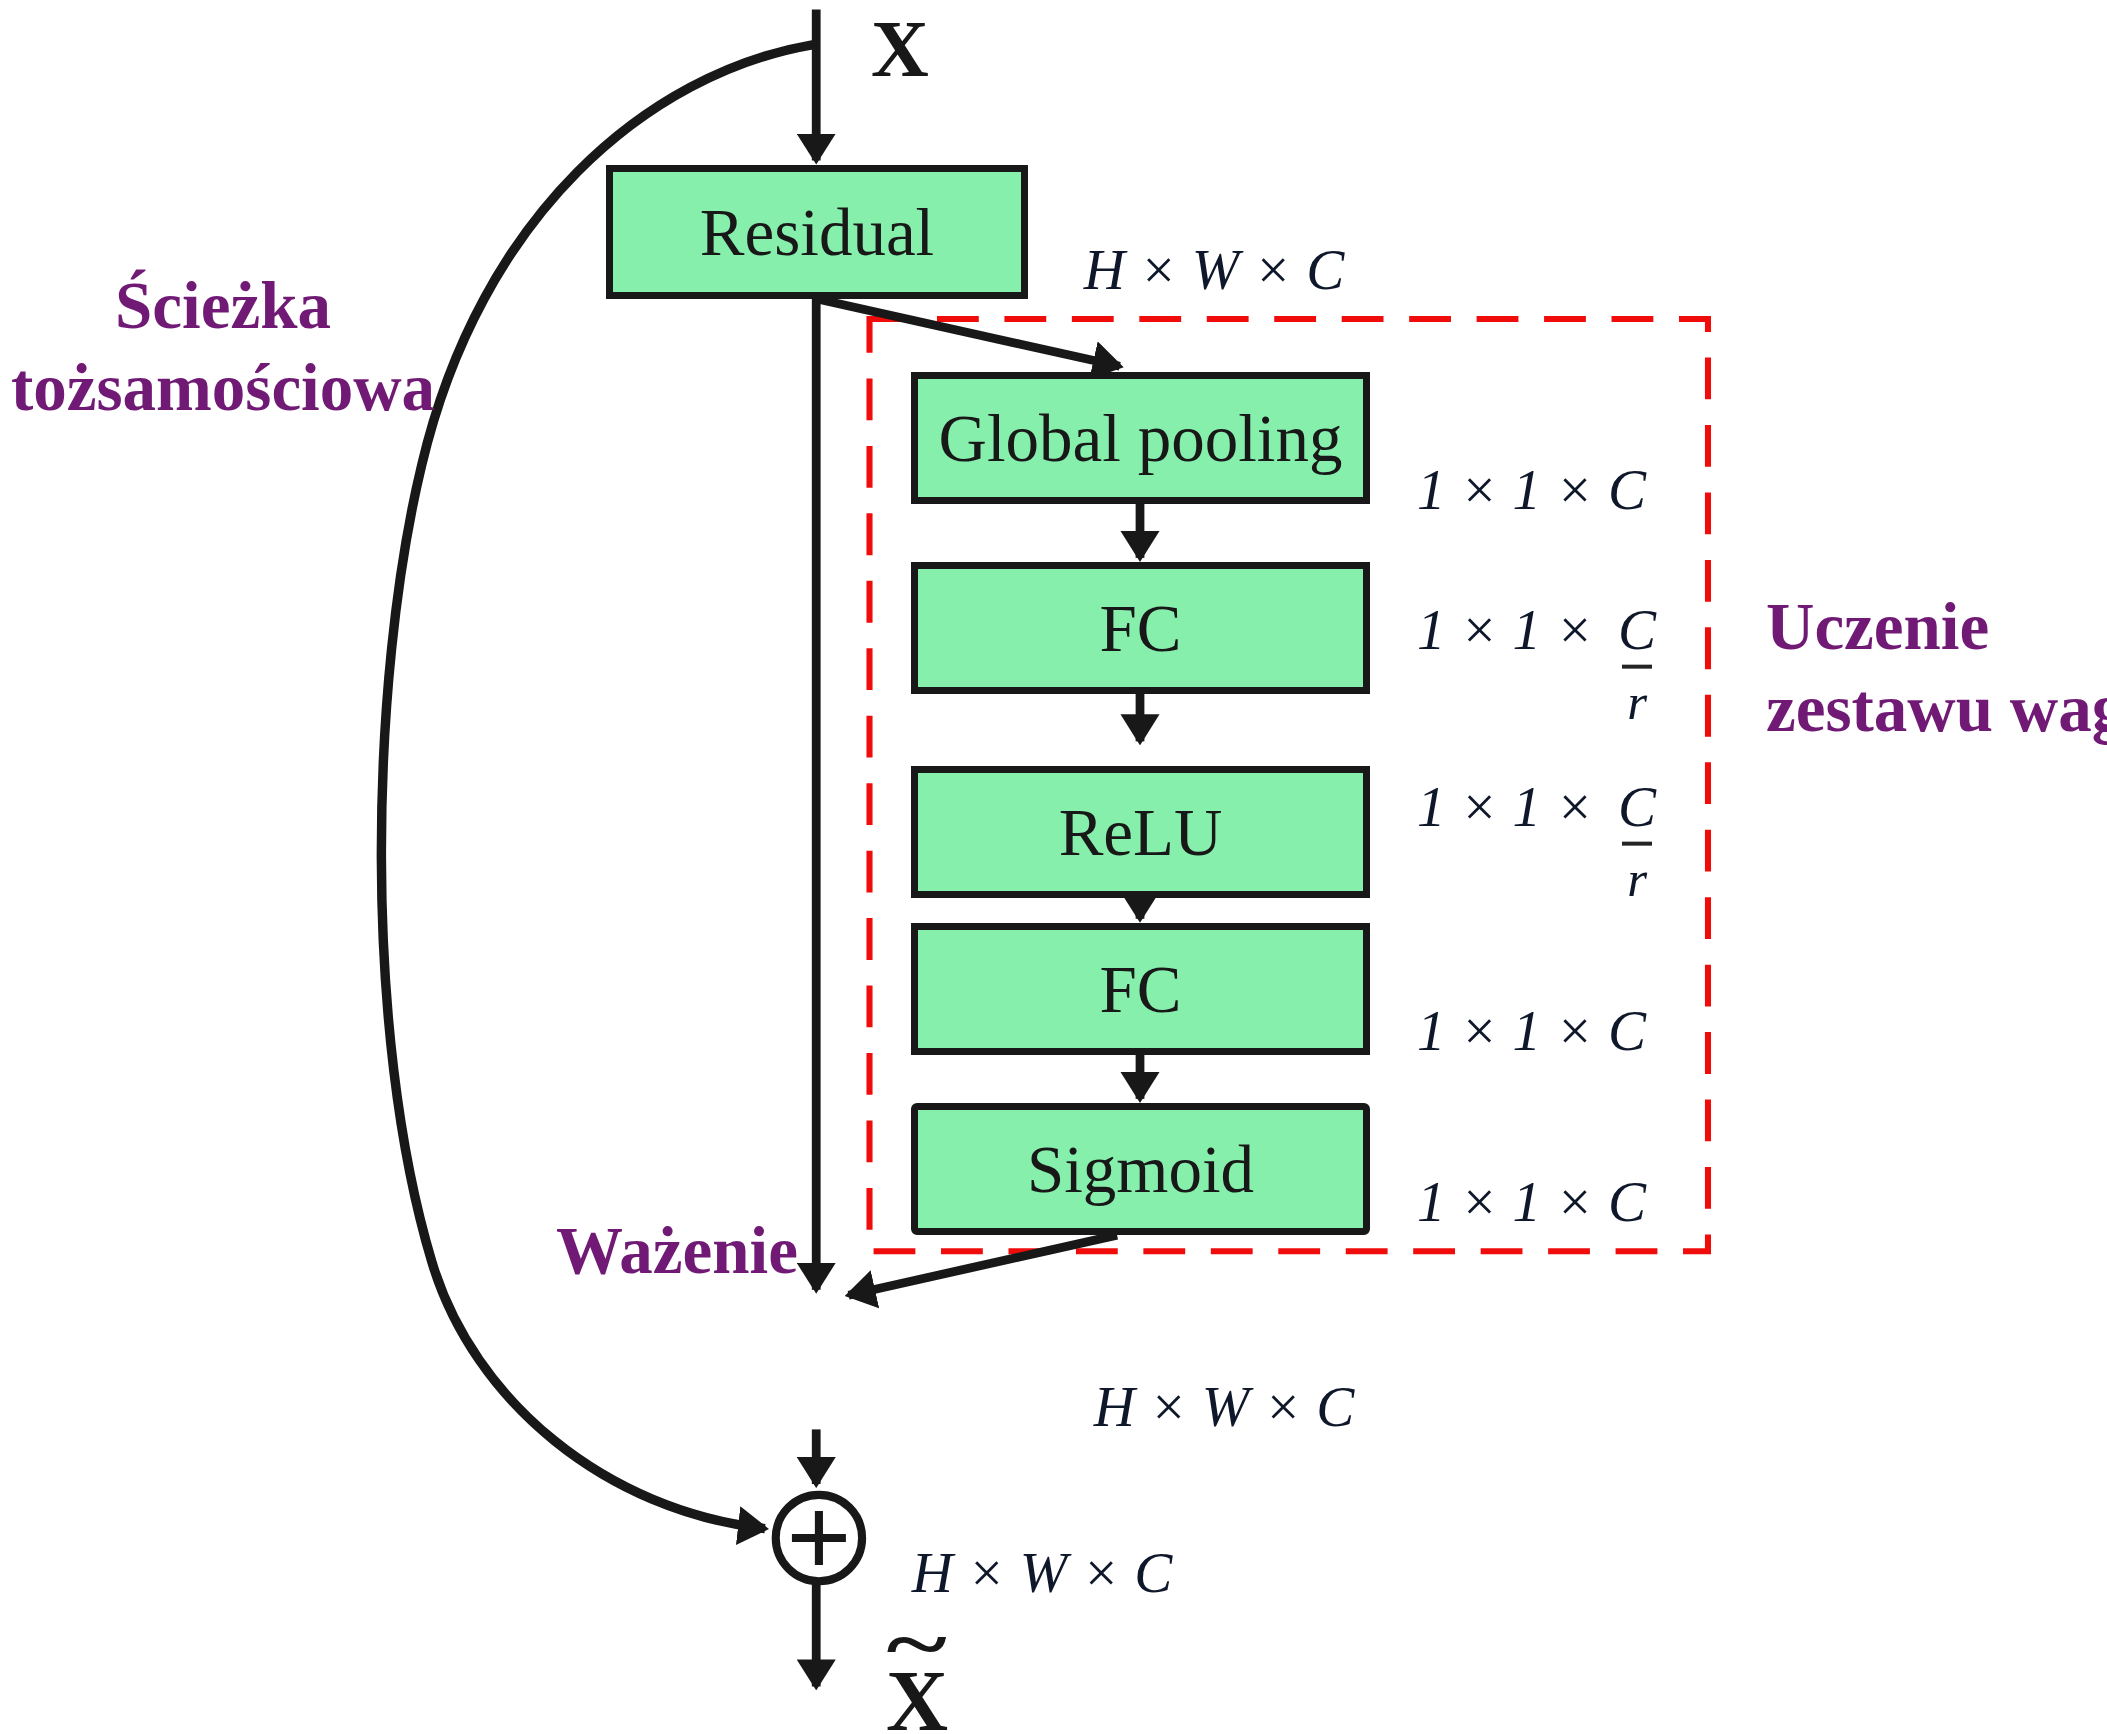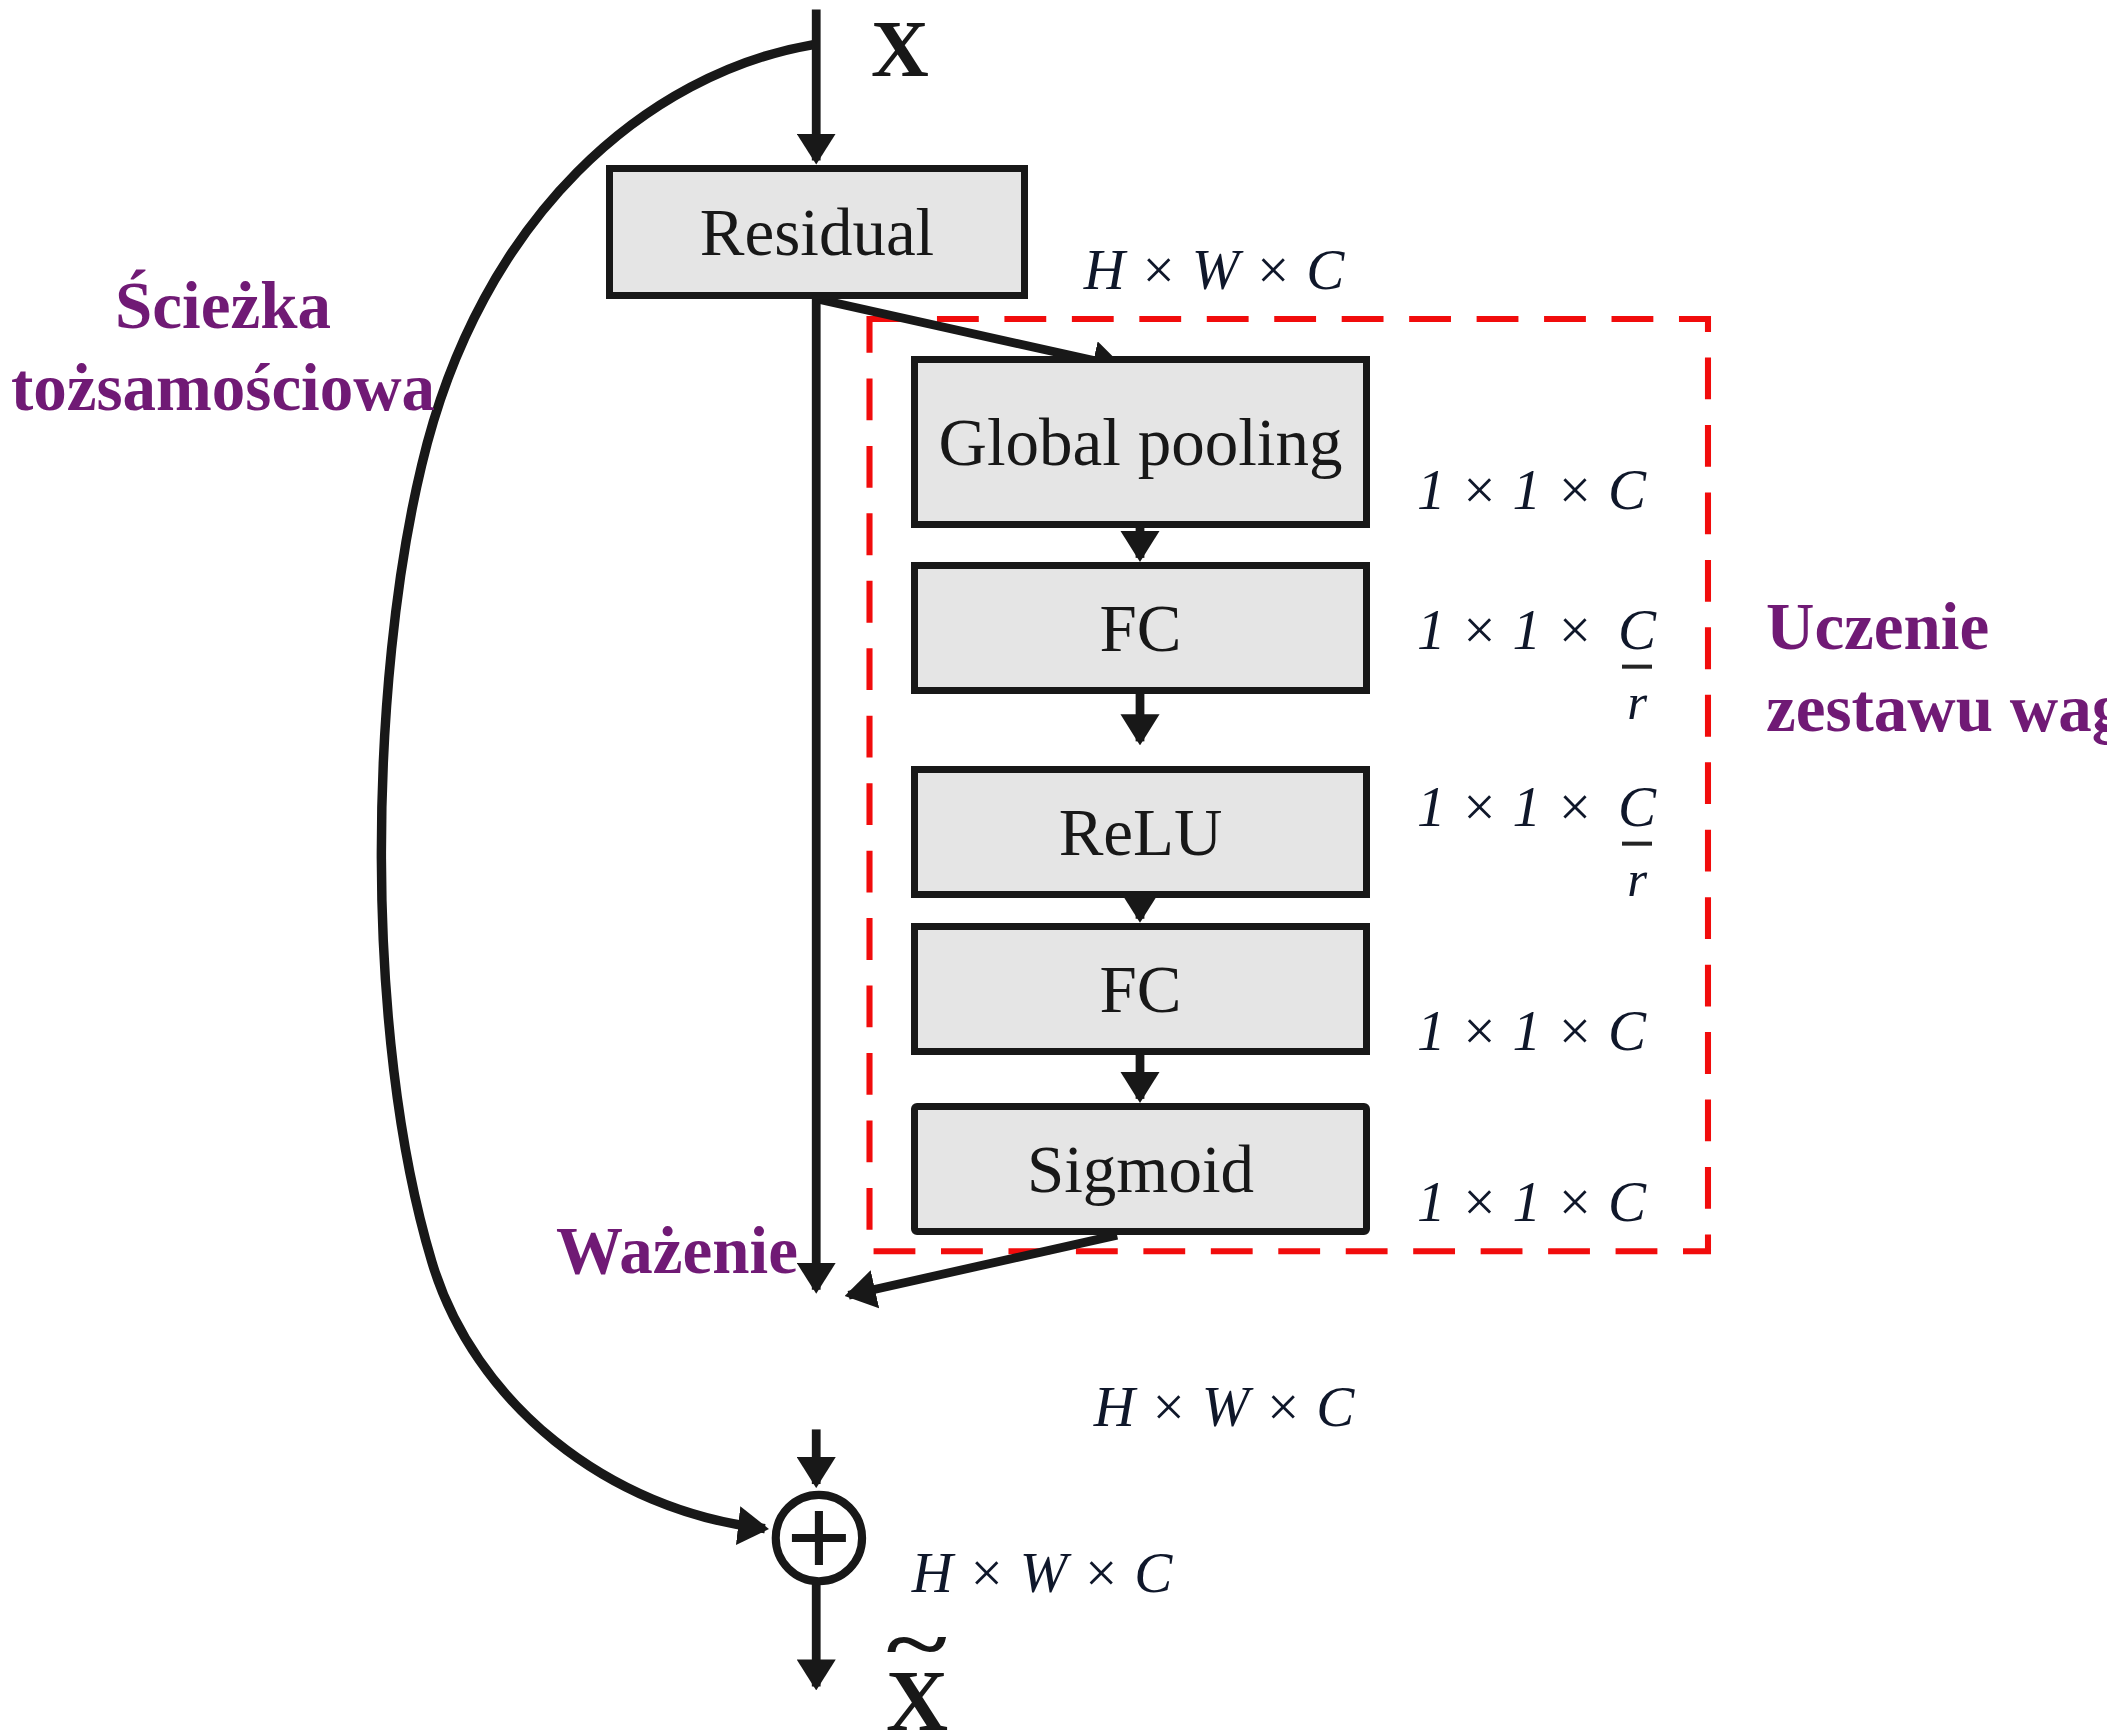--- a/index.html
+++ b/index.html
@@ -2,21 +2,21 @@
 <html style="font-size:10.8px"><head>
 <meta charset="utf-8">
 <style>
   html,body{margin:0;padding:0;background:#ffffff;}
   .canvas{
     position:relative;width:2108px;height:1735px;background:#ffffff;overflow:hidden;
     font-family:"Liberation Serif","DejaVu Serif",serif;color:#181818;
   }
   svg.wires{position:absolute;left:0;top:0;z-index:1;}
   .block{
-    position:absolute;box-sizing:border-box;border:7.4px solid #181818;background:#e5e5e5;
+    position:absolute;box-sizing:border-box;border:7.4px solid #181818;background:#86efac;
     display:flex;align-items:center;justify-content:center;z-index:2;
   }
   .block-label{font-size:67px;color:#181818;white-space:nowrap;}
   .dim{
     position:absolute;font-style:italic;font-size:57px;color:#0f172a;
     white-space:nowrap;transform:translateY(-50%);z-index:3;line-height:1;
   }
   .dim.centered{transform:translate(-50%,-50%);}
   .dimfrac{display:flex;align-items:flex-start;gap:19px;}
   .frac{display:inline-flex;flex-direction:column;align-items:center;line-height:1;}
@@ -71,21 +71,21 @@
     </g>
   </svg>
 
   <div class="io center-xy" style="left:900px;top:49px;">X</div>
 
   <div class="block" style="left:606px;top:165px;width:422px;height:134px;">
     <span class="block-label">Residual</span>
   </div>
   <div class="dim centered" style="left:1214px;top:269px;">H × W × C</div>
 
-  <div class="block" style="left:911px;top:356px;width:459px;height:172px;">
+  <div class="block" style="left:911px;top:372px;width:459px;height:132px;">
     <span class="block-label">Global pooling</span>
   </div>
   <div class="block" style="left:911px;top:562px;width:459px;height:132px;">
     <span class="block-label">FC</span>
   </div>
   <div class="block" style="left:911px;top:766px;width:459px;height:132px;">
     <span class="block-label">ReLU</span>
   </div>
   <div class="block" style="left:911px;top:923px;width:459px;height:132px;">
     <span class="block-label">FC</span>

